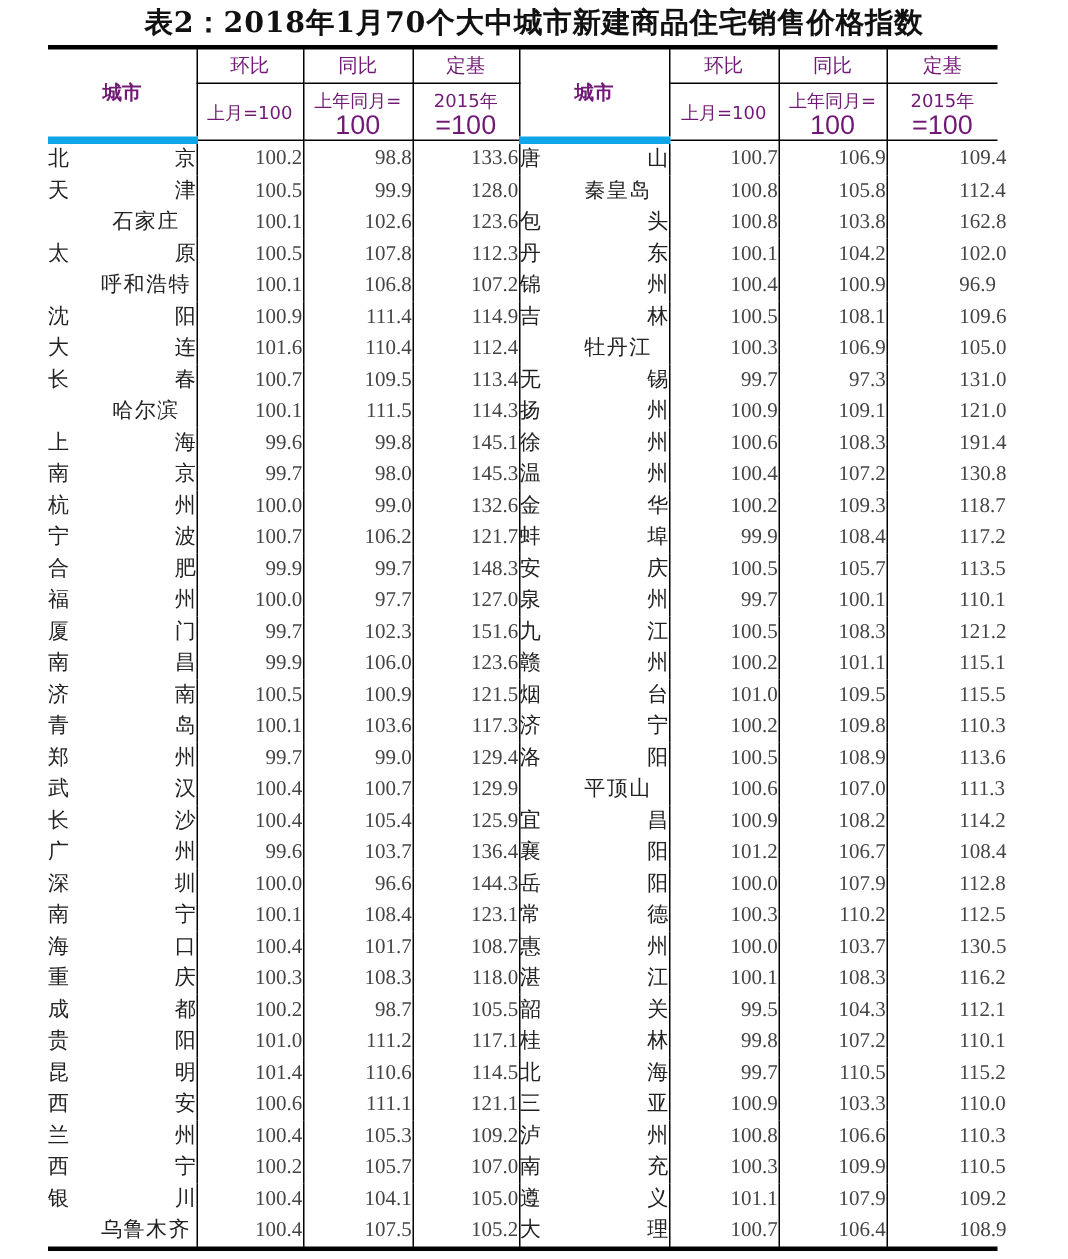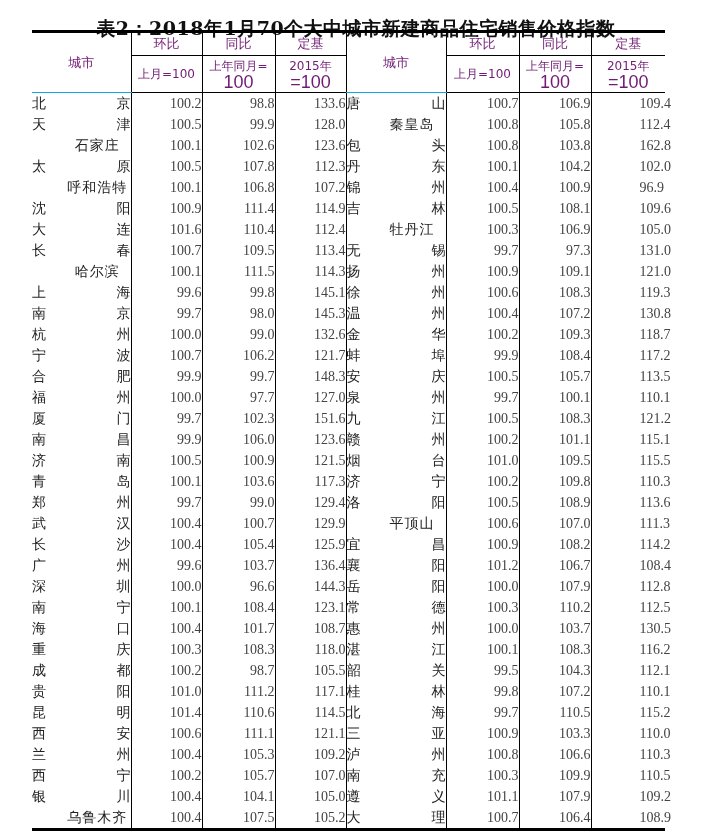--- a/index.html
+++ b/index.html
@@ -1,26 +1,26 @@
 <!DOCTYPE html>
 <html><head>
 <meta charset="utf-8">
 <style>
   html, body { margin: 0; padding: 0; background: #ffffff; }
   body { width: 712px; height: 839px; position: relative; overflow: hidden;
          font-family: "DejaVu Serif", "Liberation Serif", serif; color: #222; }
-  .title { position: absolute; left: 0; top: 16px; width: 712px; text-align: center;
+  .title { position: absolute; left: 0; top: 2px; width: 712px; text-align: center;
            font-size: 19px; font-weight: bold; letter-spacing: 0.5px; color: #111;
            font-family: "DejaVu Serif", serif; }
   table.idx { position: absolute; left: 32px; top: 30px; border-collapse: collapse;
               table-layout: fixed; width: 633px; }
   table.idx { border-top: 3px solid #000; border-bottom: 3px solid #000; }
   table.idx td, table.idx th { padding: 0; margin: 0; }
   th { font-weight: normal; font-family: "DejaVu Sans", sans-serif; font-size: 13px; color: #701a75; }
-  th.city { border-right: 1px solid #000; border-bottom: 1px solid #0ea5e9; height: 58px; }
+  th.city { border-right: 1px solid #000; border-bottom: 5px solid #0ea5e9; height: 58px; font-weight: bold; }
   th.grp { height: 22px; border-right: 1px solid #000; border-bottom: 1px solid #000; }
   th.sub { height: 36px; border-right: 1px solid #000; border-bottom: 1px solid #000;
            font-size: 12px; line-height: 16px; }
   th.sub .num { font-family: Liberation Sans, sans-serif; font-size: 18px; }
   th.last { border-right: none; }
   td { height: 21px; font-size: 13px; line-height: 21px; color: #444; }
   td.c { font-family: "DejaVu Sans", sans-serif; font-size: 14px; color: #222;
          border-right: 1px solid #000; padding: 0 12px 0 22px; }
   td.c.r { border-left: 1px solid #000; }
   td.c .nm { display: flex; justify-content: space-between; }
@@ -254,21 +254,21 @@
         <td class="v">99.8</td>
         <td class="v">145.1</td>
         <td class="c r">
           <div class="nm">
             <span>徐</span>
             <span>州</span>
           </div>
         </td>
         <td class="v">100.6</td>
         <td class="v">108.3</td>
-        <td class="v last">119.3</td>
+        <td class="v last">191.4</td>
       </tr>
       <tr>
         <td class="c">
           <div class="nm">
             <span>南</span>
             <span>京</span>
           </div>
         </td>
         <td class="v">99.7</td>
         <td class="v">98.0</td>

